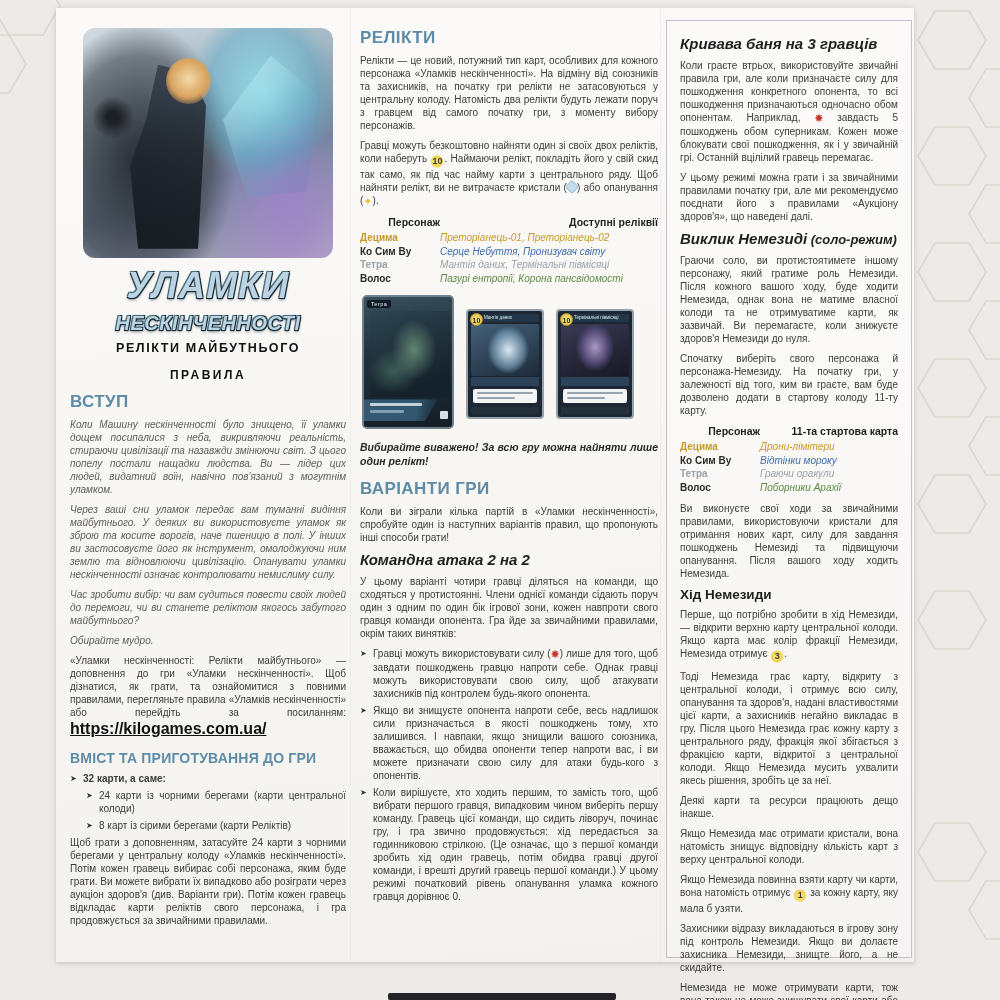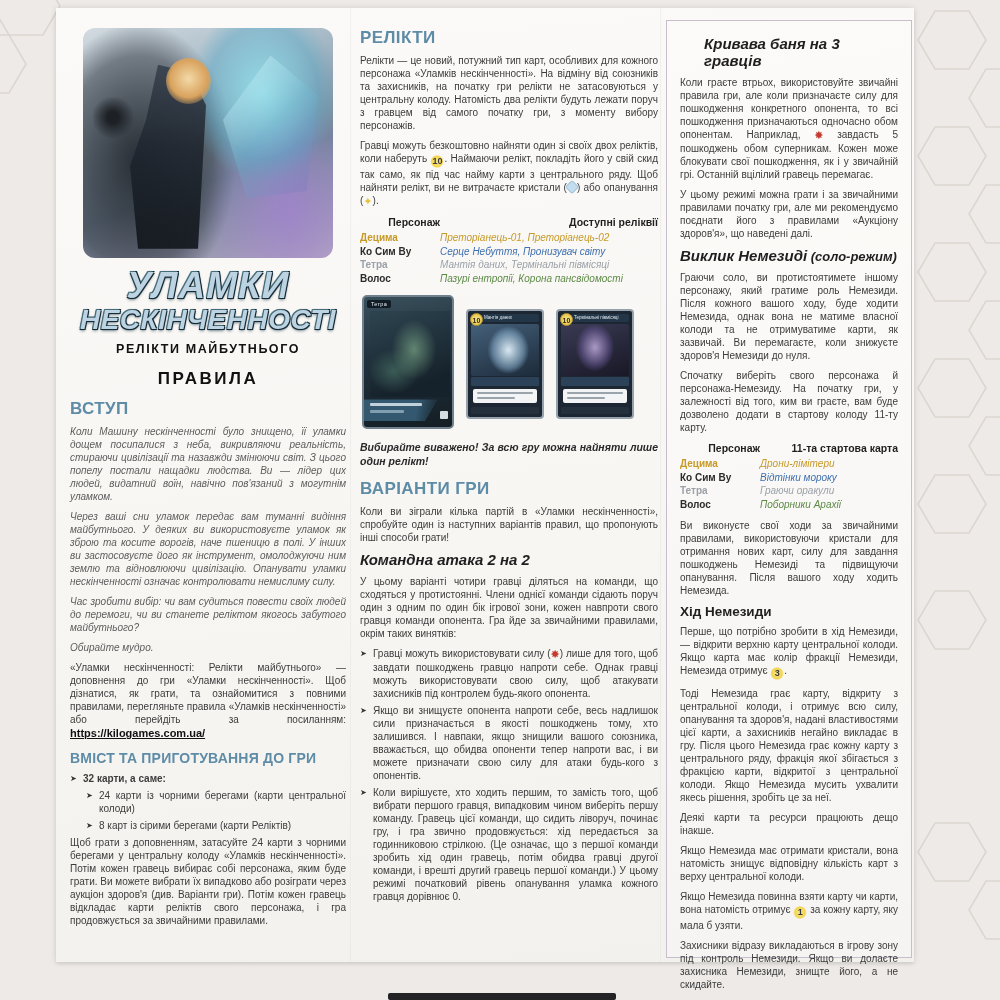--- a/index.html
+++ b/index.html
@@ -28,21 +28,21 @@
 
   p{margin:0 0 7px;font-size:10px;line-height:1.3;text-align:justify;color:#3c3c3c;}
   .italic-gray{font-style:italic;color:#5d5d5d;}
   .h-blue{color:#5e8ca7;font-weight:700;margin:10px 0 6px;}
   .h1{font-size:17px;letter-spacing:0.4px;}
   .h2{font-size:14px;letter-spacing:0.2px;}
   .subhead{font-size:15px;font-weight:700;font-style:italic;color:#1f1f1f;margin:4px 0 7px;}
   .subhead .sfx{font-size:13px;text-align:right;}
   .subhead-up{font-size:13.5px;font-weight:700;color:#1f1f1f;margin:6px 0 6px;}
   .bold{font-weight:700;}
-  .link{font-weight:700;color:#111;text-decoration:underline;font-size:11px;}
+  .link{font-weight:700;color:#111;text-decoration:underline;font-size:16px;}
 
   
   .cover-art{width:250px;height:230px;margin:10px auto 0;border-radius:12px;position:relative;overflow:hidden;
     background:
       radial-gradient(95px 115px at 72% 28%, rgba(150,225,235,0.95), rgba(90,170,200,0.45) 58%, rgba(0,0,0,0) 78%),
       radial-gradient(120px 150px at 82% 78%, rgba(160,130,205,0.85), rgba(0,0,0,0) 72%),
       radial-gradient(120px 170px at 22% 58%, rgba(35,40,46,0.95), rgba(55,58,66,0.55) 62%, rgba(0,0,0,0) 82%),
       linear-gradient(160deg,#d3dbe1 0%,#a3b7c4 32%,#6f8497 62%,#b7a8c4 100%);}
   .art-figure{position:absolute;left:18%;top:16%;width:40%;height:80%;
     background:linear-gradient(185deg,#3a4450 0%,#202730 45%,#12161c 100%);
@@ -52,23 +52,23 @@
   .art-claw{position:absolute;left:4%;top:30%;width:16%;height:18%;
     background:radial-gradient(circle,#1d2126 20%,rgba(20,24,28,0) 75%);}
   .art-crystal{position:absolute;right:6%;top:12%;width:38%;height:62%;
     background:linear-gradient(135deg,rgba(210,245,250,0.75),rgba(110,190,215,0.35) 50%,rgba(120,100,180,0.35));
     clip-path:polygon(50% 0,100% 28%,88% 95%,25% 100%,0 45%);opacity:0.85;}
 
   .logo{text-align:center;margin-top:9px;font-style:italic;font-weight:800;
     color:#bdd3e2;
     text-shadow:0 0 2px #17323f,1px 1px 0 #122a35,-1px -1px 0 #55808f,1px -1px 0 #122a35,-1px 1px 0 #122a35,0 2px 3px rgba(15,40,60,0.55);}
   .logo-l1{font-size:37px;line-height:1;letter-spacing:1px;}
-  .logo-l2{font-size:28px;line-height:1.15;letter-spacing:0.5px;}
+  .logo-l2{font-size:20px;line-height:1.15;letter-spacing:0.5px;margin-top:8px;}
   .logo-sub{font-style:normal;font-weight:800;font-size:12.5px;letter-spacing:1.6px;color:#121212;text-shadow:none;margin-top:6px;text-align:center;}
-  .rules-title{text-align:center;font-size:17px;font-weight:800;letter-spacing:2.5px;color:#111;margin:13px 0 4px;}
+  .rules-title{text-align:center;font-size:12px;font-weight:800;letter-spacing:2.5px;color:#111;margin:13px 0 4px;}
 
   .bullet{display:flex;margin:0 0 4px;}
   .bullet .arr{flex:none;width:13px;font-size:8px;line-height:13px;color:#333;}
   .bullet .btx{flex:1;font-size:10px;line-height:1.3;text-align:justify;}
   .lvl2{margin-left:16px;}
 
   .tbl{font-size:10px;margin:2px 0 8px;}
   .trow{display:grid;grid-template-columns:80px 1fr;line-height:1.35;}
   .thead{font-weight:700;color:#1f1f1f;font-size:10.5px;margin-bottom:2px;text-align:right;}
   .tname{font-weight:700;}
@@ -258,21 +258,21 @@
       <span class="arr">➤</span>
       <span class="btx">Якщо ви знищуєте опонента напроти себе, весь надлишок сили призначається в якості пошкоджень тому, хто залишився. І навпаки, якщо знищили вашого союзника, вважається, що обидва опоненти тепер напроти вас, і ви можете призначати свою силу для атаки будь-кого з опонентів.</span>
     </div>
     <div class="bullet">
       <span class="arr">➤</span>
       <span class="btx">Коли вирішуєте, хто ходить першим, то замість того, щоб вибрати першого гравця, випадковим чином виберіть першу команду. Гравець цієї команди, що сидить ліворуч, починає гру, і гра звично продовжується: хід передається за годинниковою стрілкою. (Це означає, що з першої команди зробить хід один гравець, потім обидва гравці другої команди, і врешті другий гравець першої команди.) У цьому режимі початковий рівень опанування уламка кожного гравця дорівнює 0.</span>
     </div>
   </div>
 
   <div class="col col-right">
-    <div class="subhead" style="margin-top:0;margin-left:24px;">Кривава баня на 3 гравців</div>
+    <div class="subhead" style="margin-top:0;">Кривава баня на 3 гравців</div>
     <p><span>Коли граєте втрьох, використовуйте звичайні правила гри, але коли призначаєте силу для пошкодження конкретного опонента, то всі пошкодження призначаються одночасно обом опонентам. Наприклад, </span><span class="ic-power">✸</span><span> завдасть 5 пошкоджень обом суперникам. Кожен може блокувати свої пошкодження, як і у звичайній грі. Останній вцілілий гравець перемагає.</span></p>
     <p>У цьому режимі можна грати і за звичайними правилами початку гри, але ми рекомендуємо поєднати його з правилами «Аукціону здоров'я», що наведені далі.</p>
 
     <div class="subhead"><span>Виклик Немезиді</span><span class="sfx"> (соло-режим)</span></div>
     <p>Граючи соло, ви протистоятимете іншому персонажу, який гратиме роль Немезиди. Після кожного вашого ходу, буде ходити Немезида, однак вона не матиме власної колоди та не отримуватиме карти, як зазвичай. Ви перемагаєте, коли знижуєте здоров'я Немезиди до нуля.</p>
     <p>Спочатку виберіть свого персонажа й персонажа-Немезиду. На початку гри, у залежності від того, ким ви граєте, вам буде дозволено додати в стартову колоду 11-ту карту.</p>
 
     <div class="tbl">
       <div class="trow thead">
         <span>Персонаж</span>

